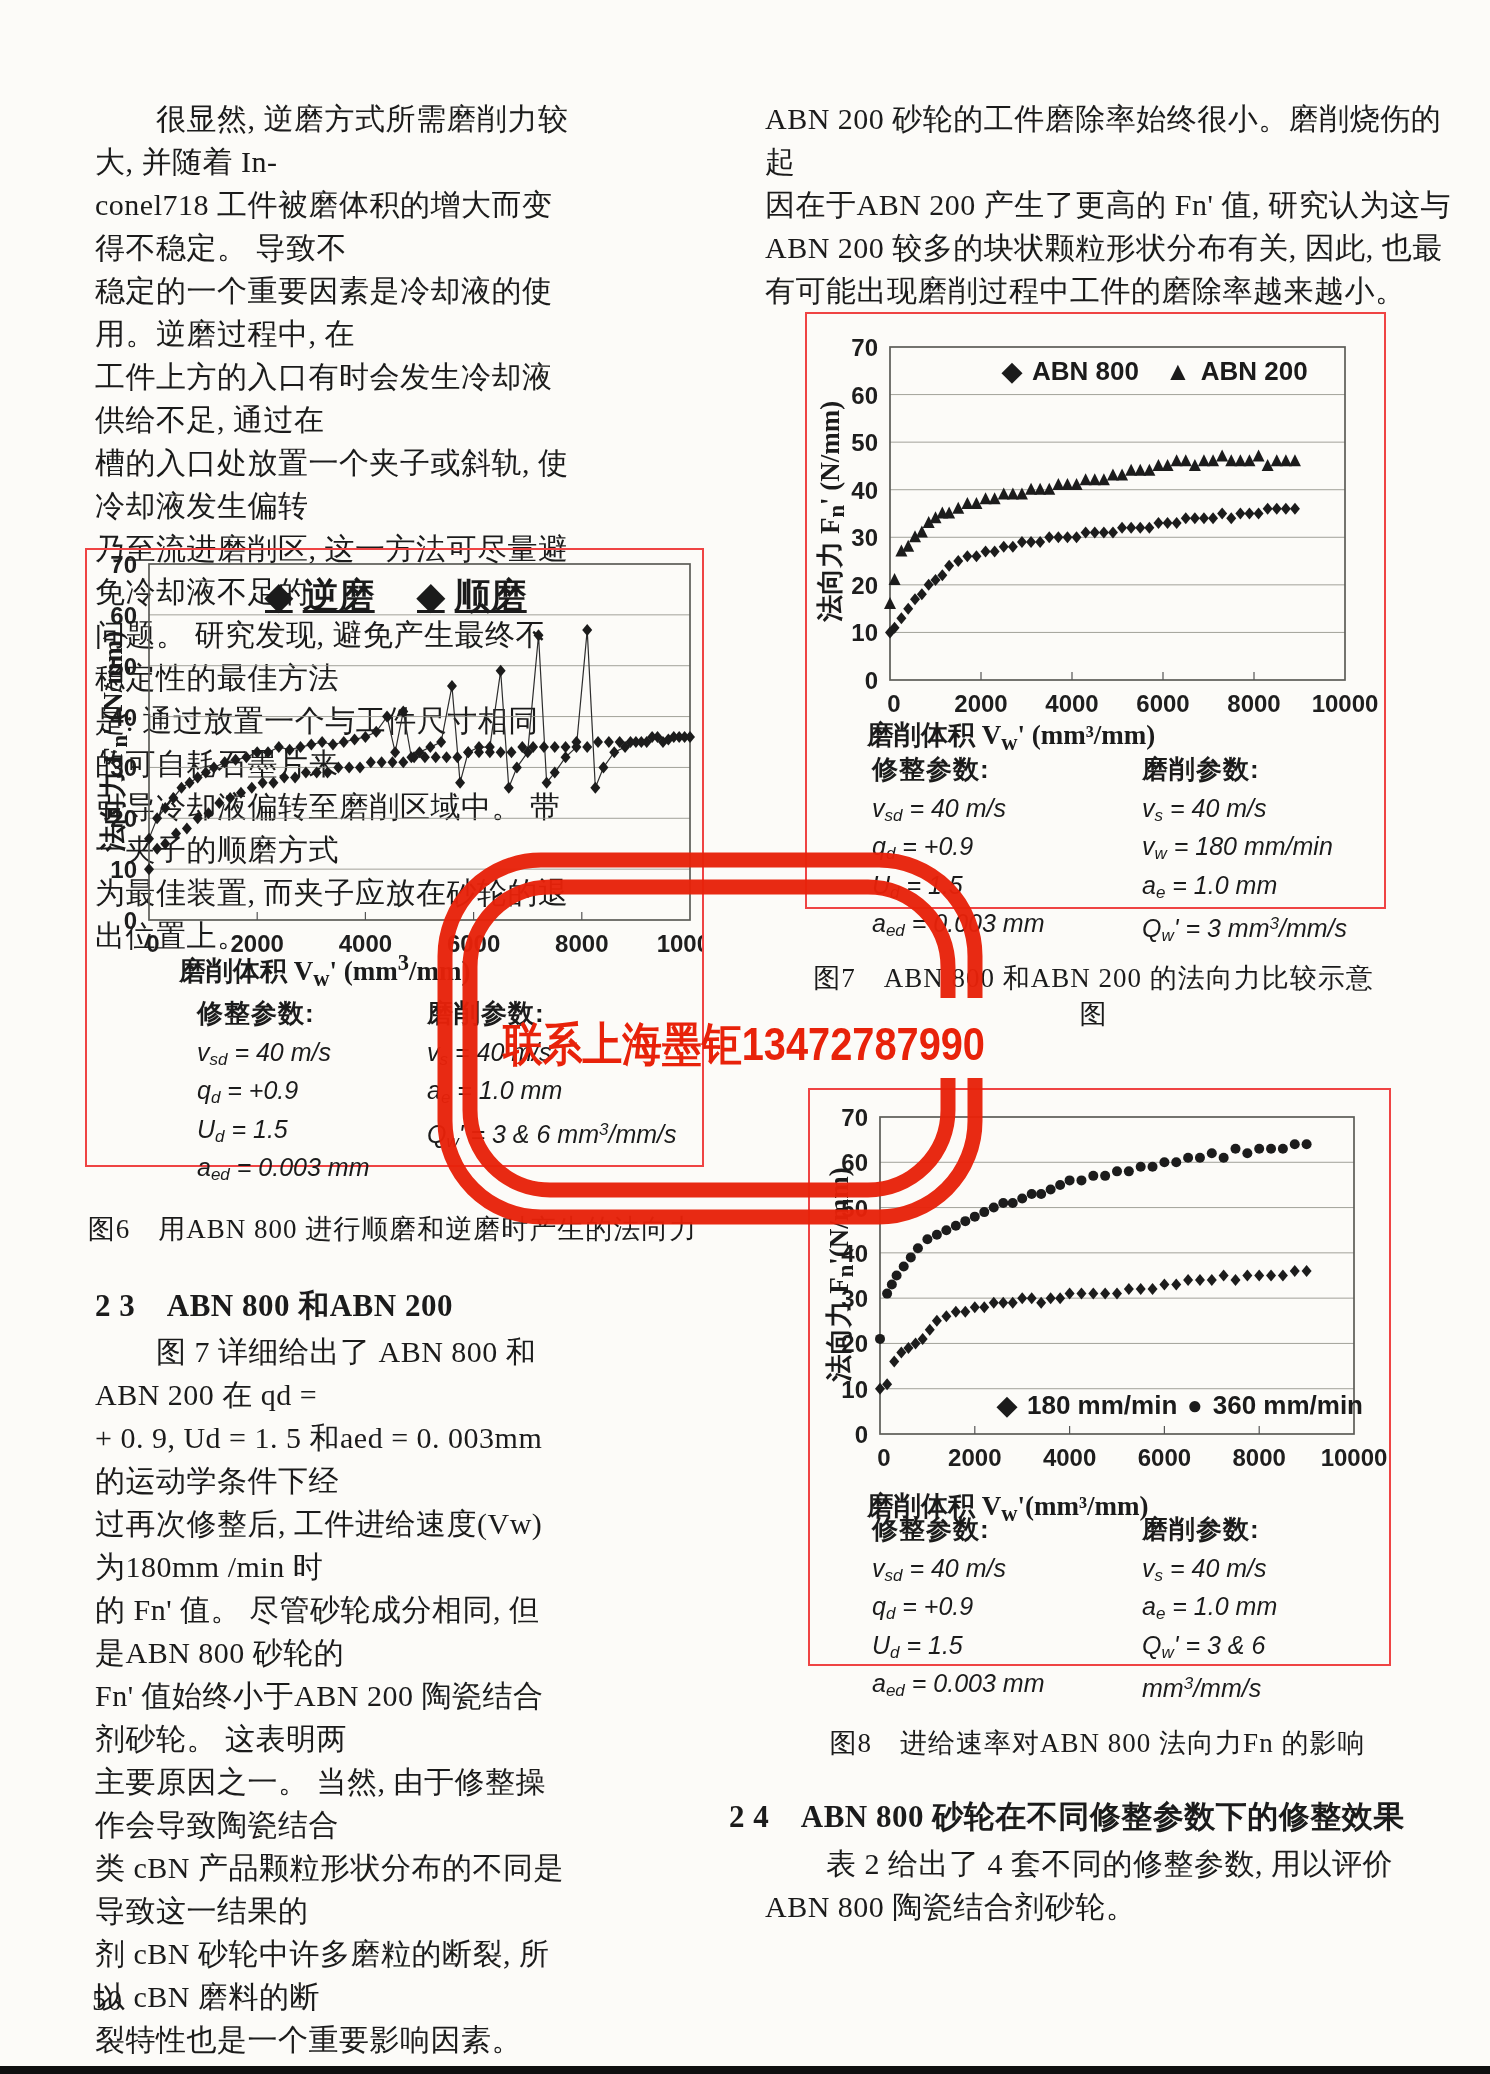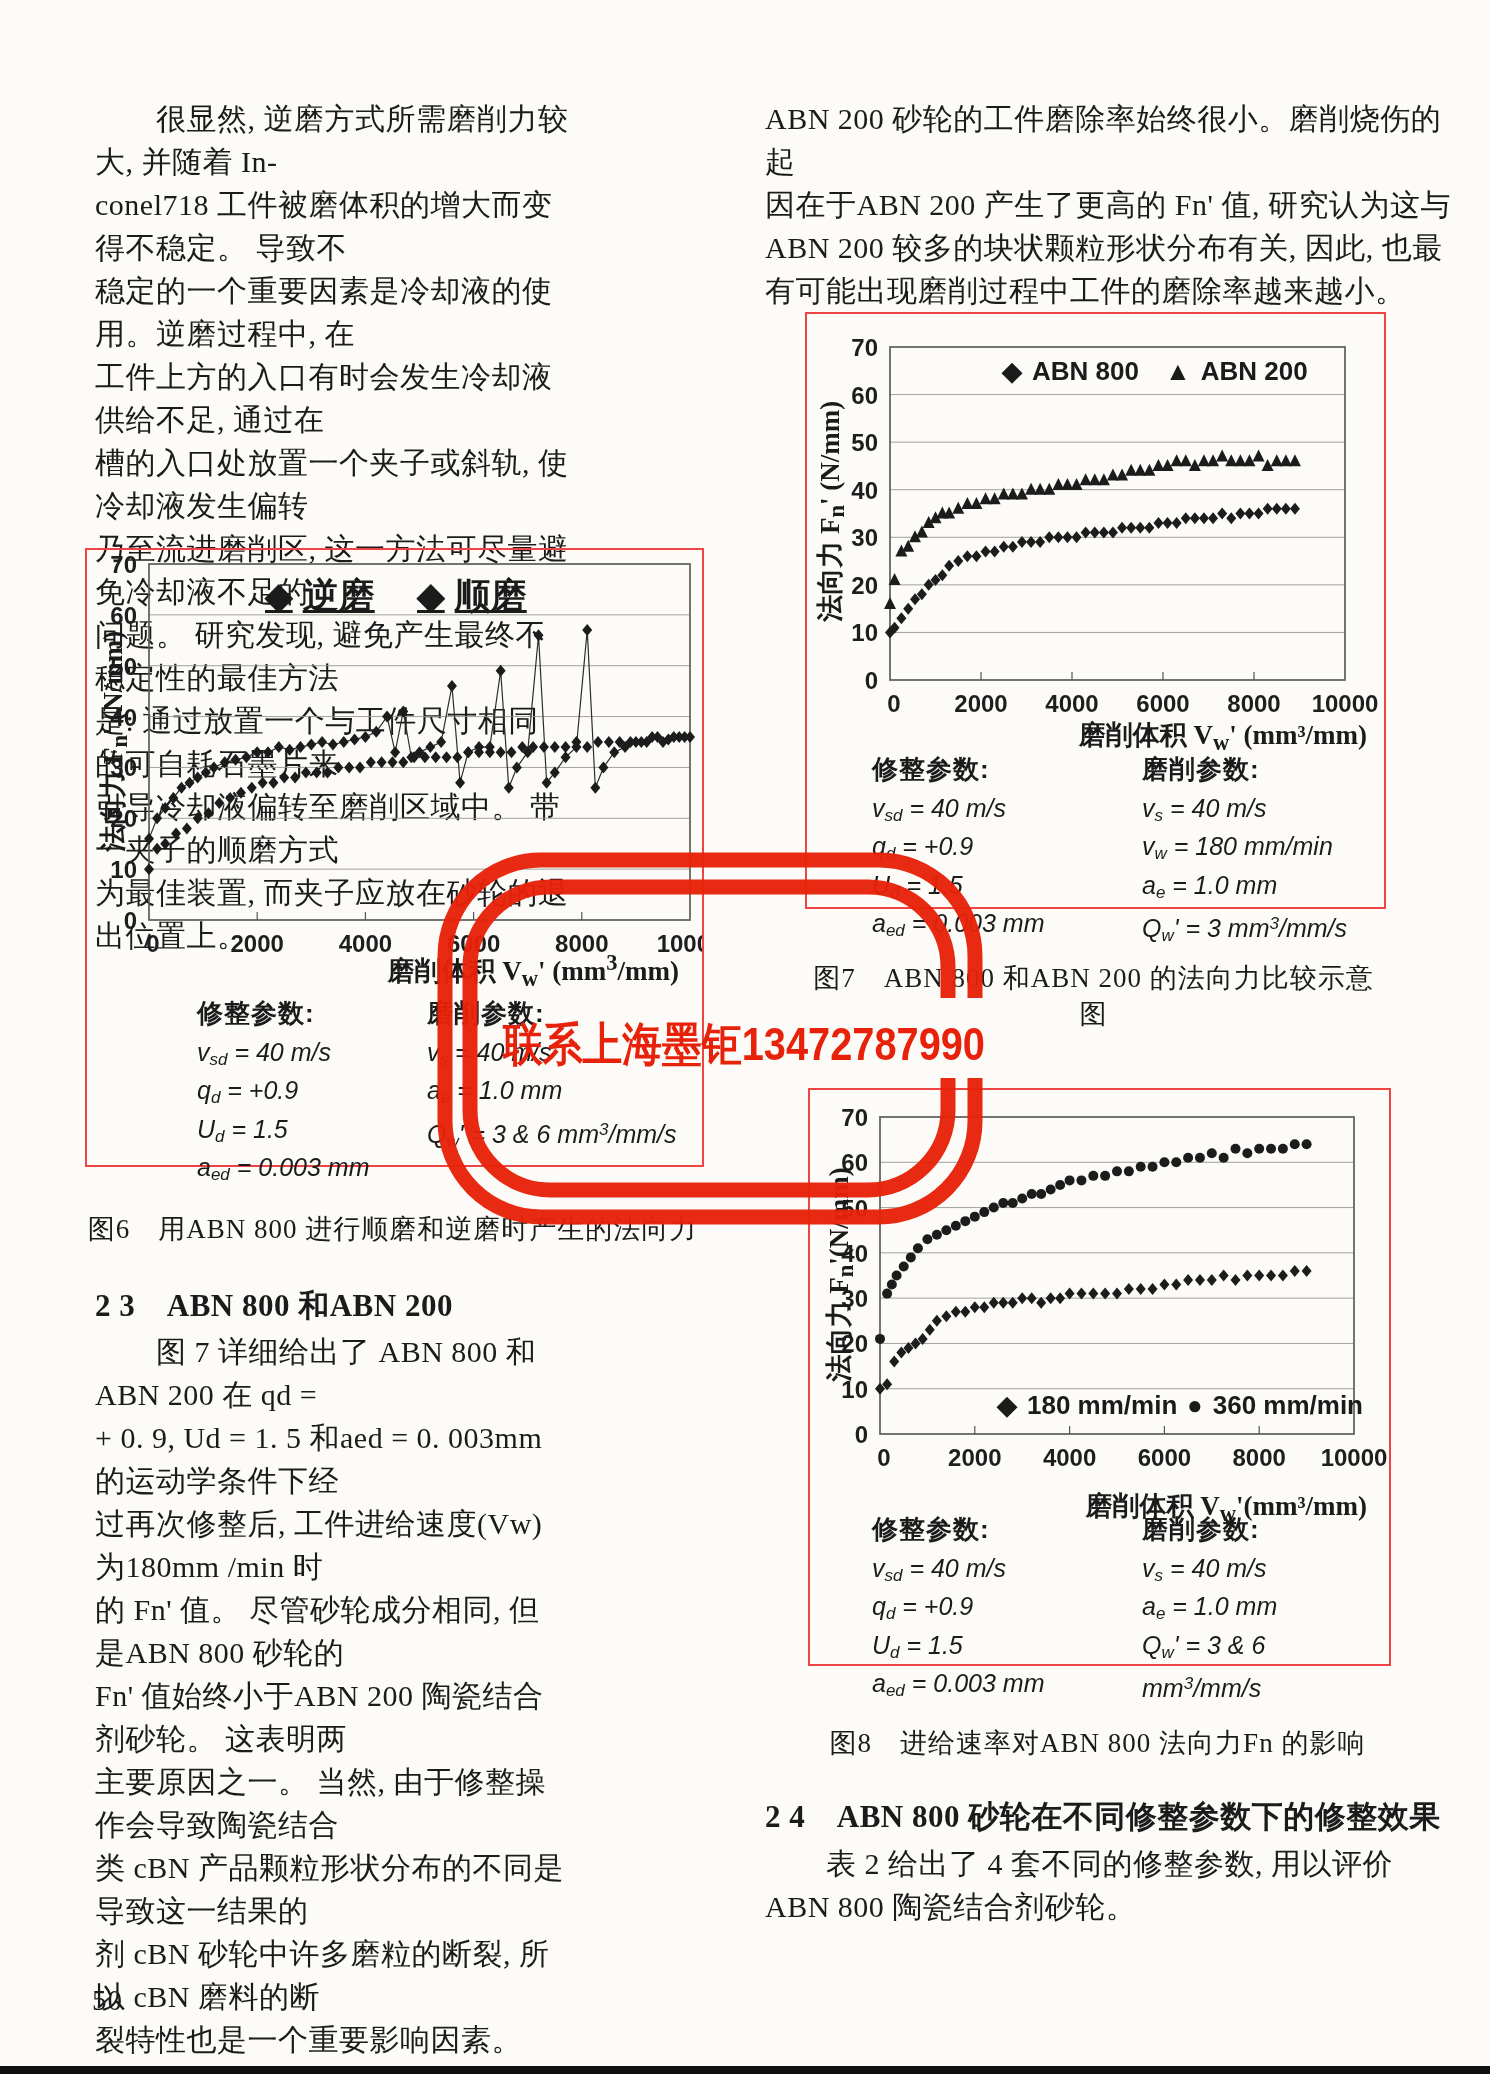--- a/index.html
+++ b/index.html
@@ -5,21 +5,21 @@
   html,body{margin:0;padding:0;background:#e8e8e8;}
   .page{position:relative;width:1490px;height:2074px;background:#fcfbf8;overflow:hidden;
         font-family:"Liberation Serif",serif;color:#1b1b1b;}
   .abs{position:absolute;}
   .bodyline{font-size:30px;line-height:43px;white-space:pre-wrap;letter-spacing:0.5px;}
   .heading{font-size:31px;font-weight:700;letter-spacing:0.5px;white-space:pre-wrap;}
   .figbox{position:absolute;border:2px solid #ef4444;background:transparent;}
   .caption{position:absolute;text-align:center;font-size:27px;letter-spacing:1px;}
   .ylab{position:absolute;transform:rotate(-90deg);transform-origin:center;text-align:center;
         font-size:27px;font-weight:700;white-space:nowrap;}
-  .xlab{position:absolute;text-align:right;font-size:27px;font-weight:700;white-space:nowrap;}
+  .xlab{position:absolute;text-align:left;font-size:27px;font-weight:700;white-space:nowrap;}
   .legend{position:absolute;font-weight:700;white-space:nowrap;}
   .leg-cjk{font-size:36px;text-decoration:underline;}
   .leg-lat{font-family:"Liberation Sans",sans-serif;font-size:26px;text-align:right;}
   .mk{margin-right:10px;}
   .params{position:absolute;font-family:"Liberation Sans",sans-serif;}
   .phead{font-size:26px;font-weight:700;margin-bottom:6px;letter-spacing:1px;}
   .pline{font-size:25px;font-style:italic;line-height:31px;font-weight:500;}
   .pline sub,.pline sup{font-size:68%;font-style:italic;}
   svg text.tick{font-family:"Liberation Sans",sans-serif;font-size:24px;font-weight:700;fill:#1e1e1e;}
   .wm{position:absolute;left:0;top:0;z-index:6;pointer-events:none;}
@@ -518,21 +518,21 @@
       <div class="phead">磨削参数:</div>
       <div>
           <div class="pline">v<sub>s</sub> = 40 m/s</div>
           <div class="pline">a<sub>e</sub> = 1.0 mm</div>
           <div class="pline">Q<sub>w</sub>' = 3 &amp; 6 mm<sup>3</sup>/mm/s</div>
         </div>
     </div>
   </div>
   <div class="caption" style="left:808px;top:1725px;width:579px">图8　进给速率对ABN 800 法向力Fn 的影响</div>
 
-  <div class="abs heading" style="left:765px;top:1796px">2 4　ABN 800 砂轮在不同修整参数下的修整效果</div>
+  <div class="abs heading" style="left:729px;top:1796px">2 4　ABN 800 砂轮在不同修整参数下的修整效果</div>
   <div class="abs" style="left:765px;top:1842px;width:688px">
       <div class="bodyline">　　表 2 给出了 4 套不同的修整参数, 用以评价</div>
       <div class="bodyline">ABN 800 陶瓷结合剂砂轮。</div>
     </div>
 
   <div class="pagenum" style="left:92px;top:1984px">50</div>
 
   <svg class="wm" width="1490" height="2074" viewBox="0 0 1490 2074">
     <defs>
       <mask id="wmmask">

